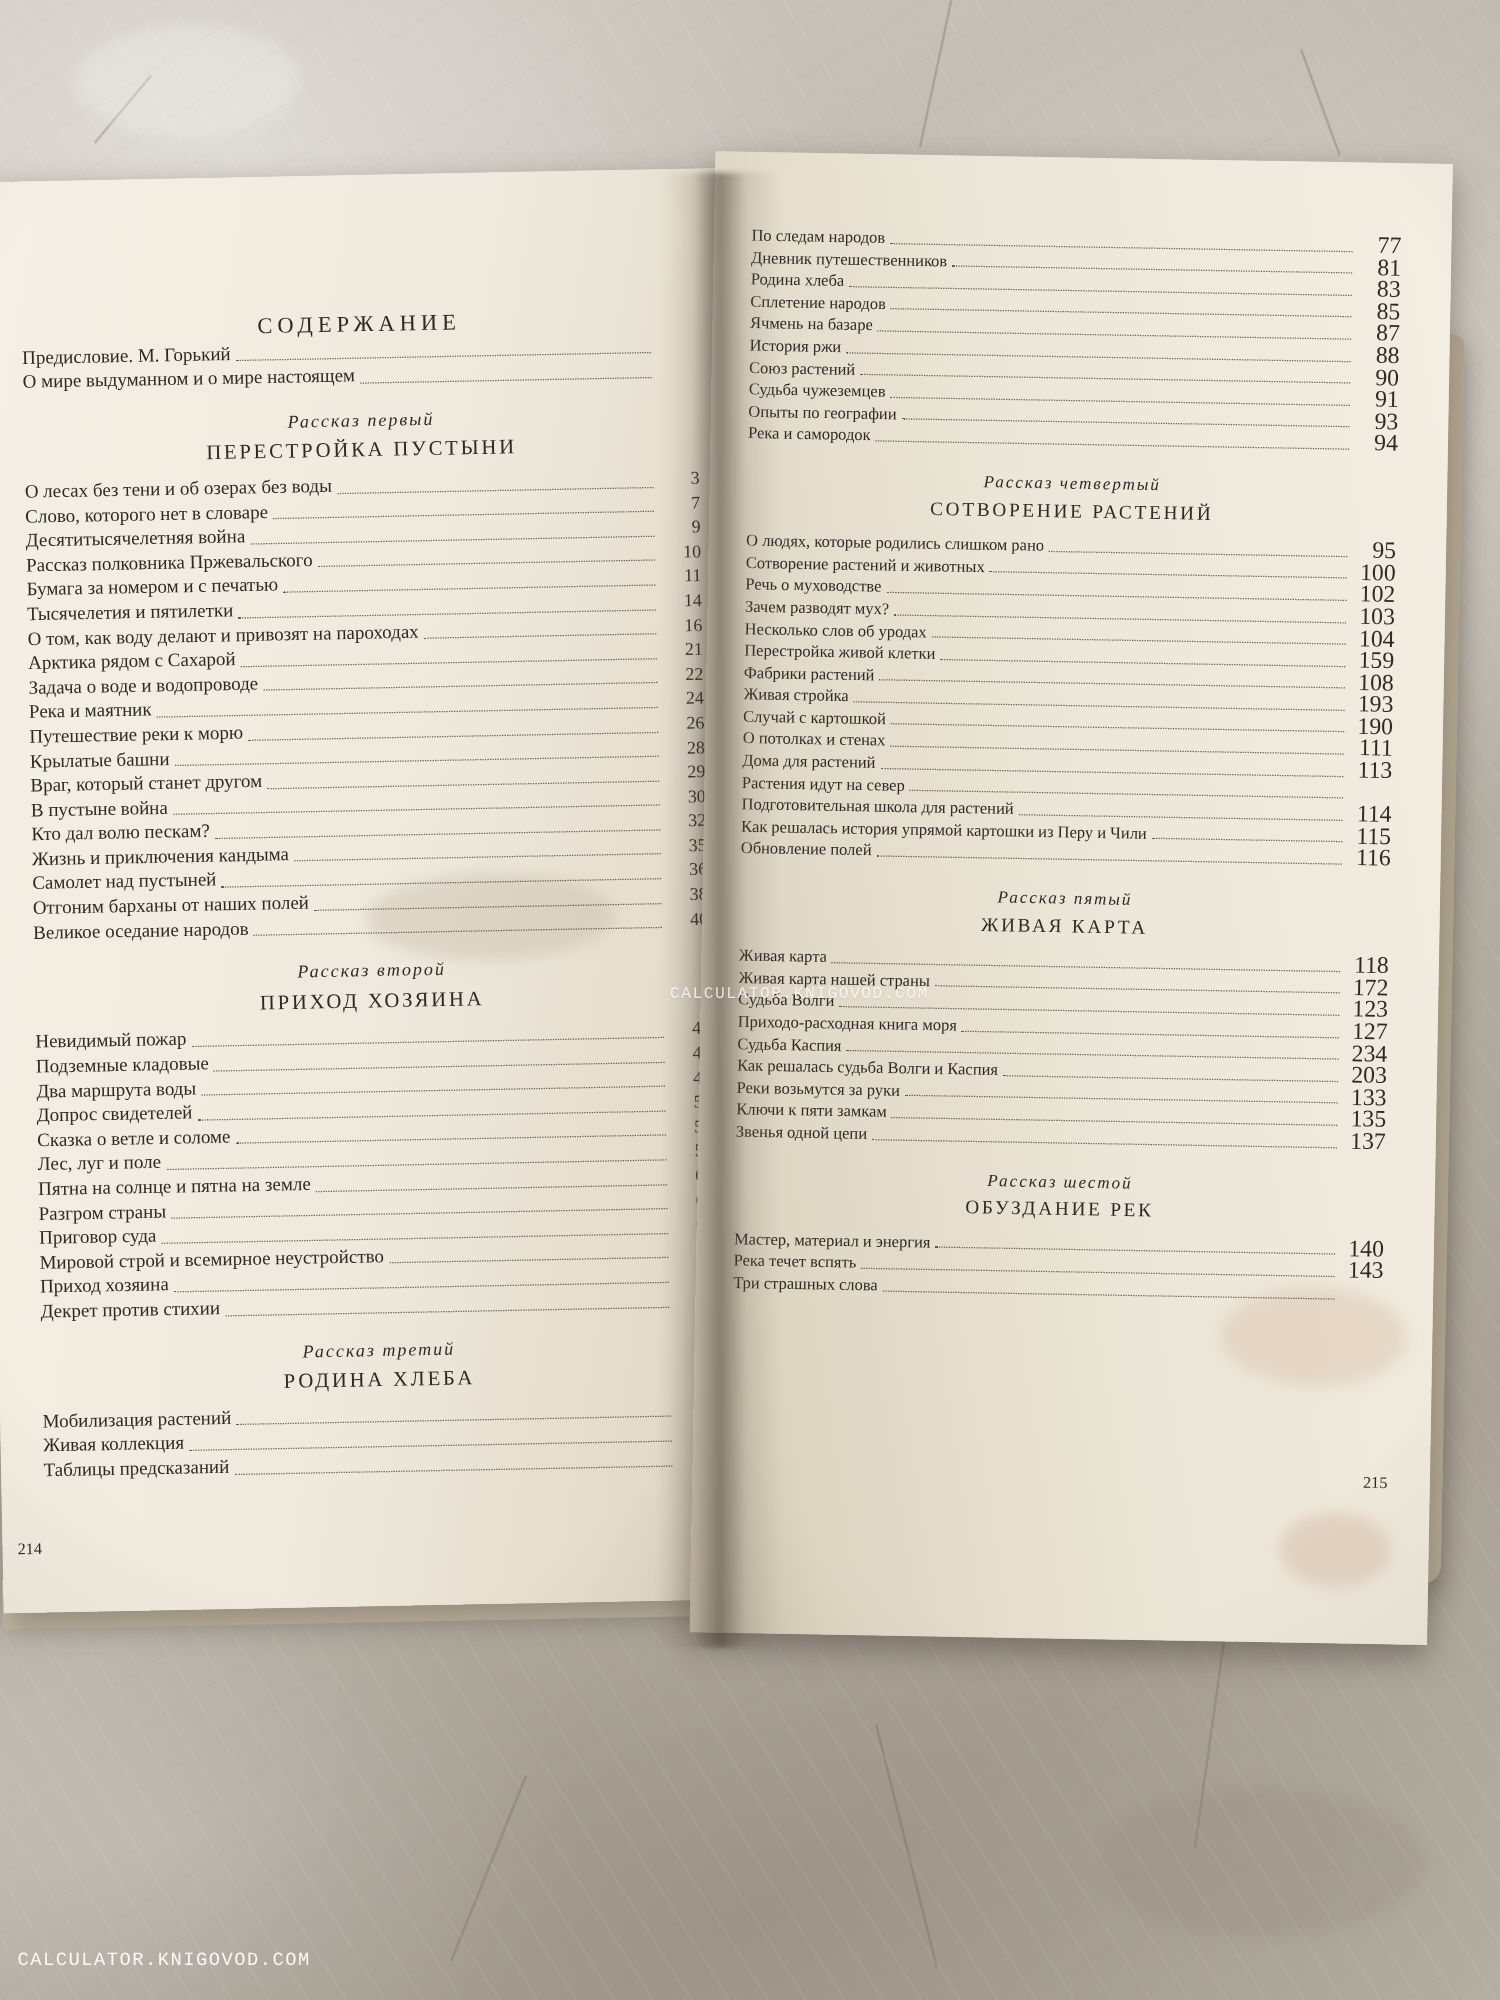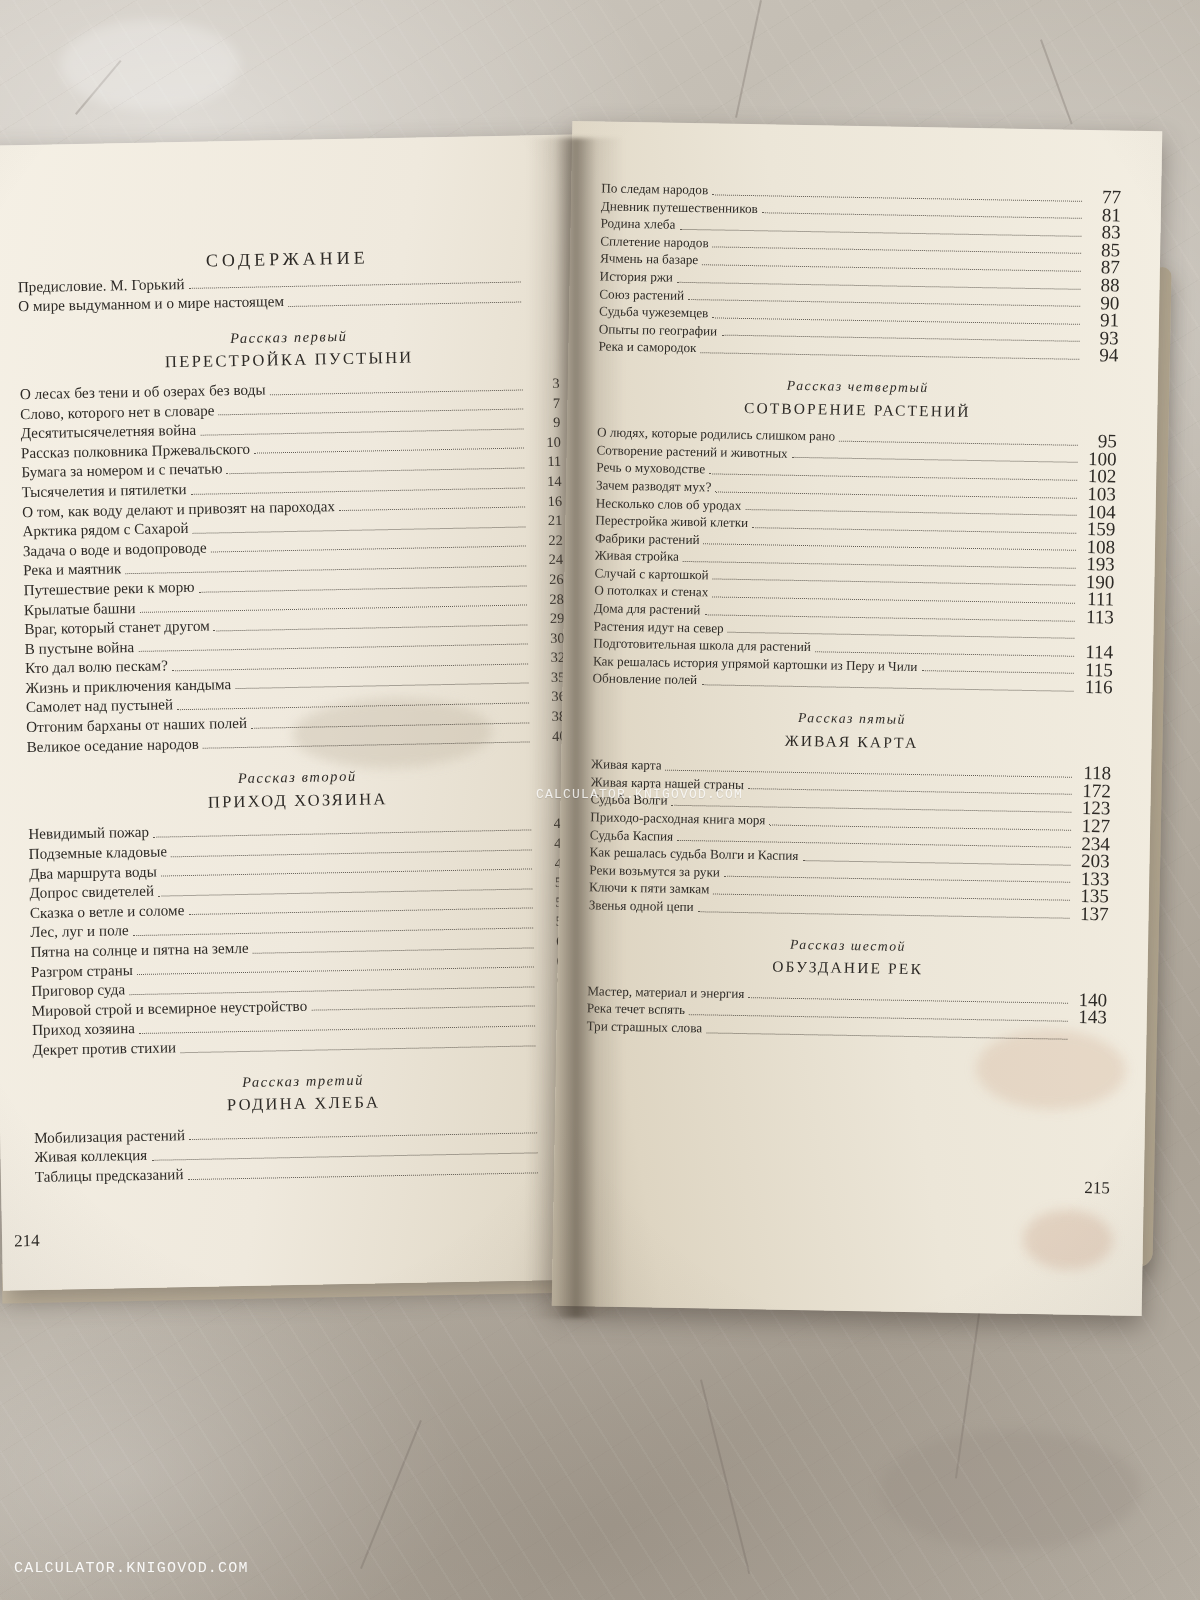--- a/index.html
+++ b/index.html
@@ -110,21 +110,21 @@
   }
   .entry .p{flex:0 0 auto;width:34px;text-align:right;font-size:14.4px;}
 
   
   #col-right .entry{font-size:13.2px;line-height:17.6px;}
   #col-right .entry .p{width:36px;font-size:19px;}
   #col-right .story-label{font-size:13.6px;}
   #col-right .story-name{font-size:15.4px;}
 
   .folio{
-    position:absolute;font-size:17px;color:#2d2a26;
+    position:absolute;font-size:13px;color:#2d2a26;
   }
   #folio-left{left:12px;top:1086px;}
   #folio-right{right:34px;top:1048px;}
 
   
   .wm{
     position:absolute;color:rgba(250,250,250,.72);
     font-family:Liberation Mono, monospace;letter-spacing:1.2px;
     font-size:13px;pointer-events:none;
   }

